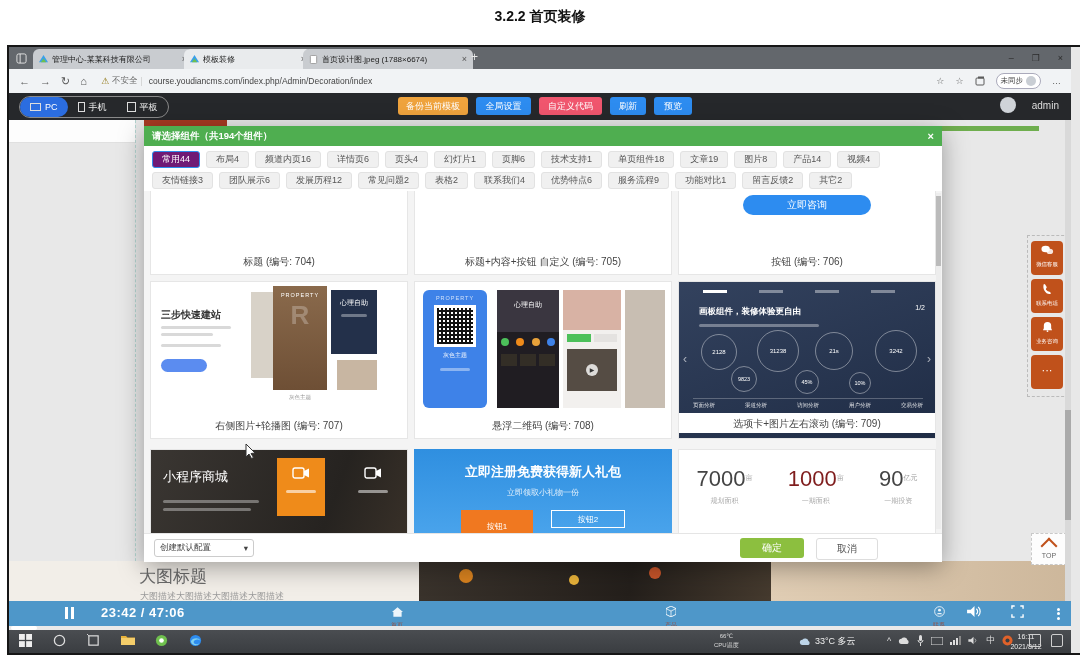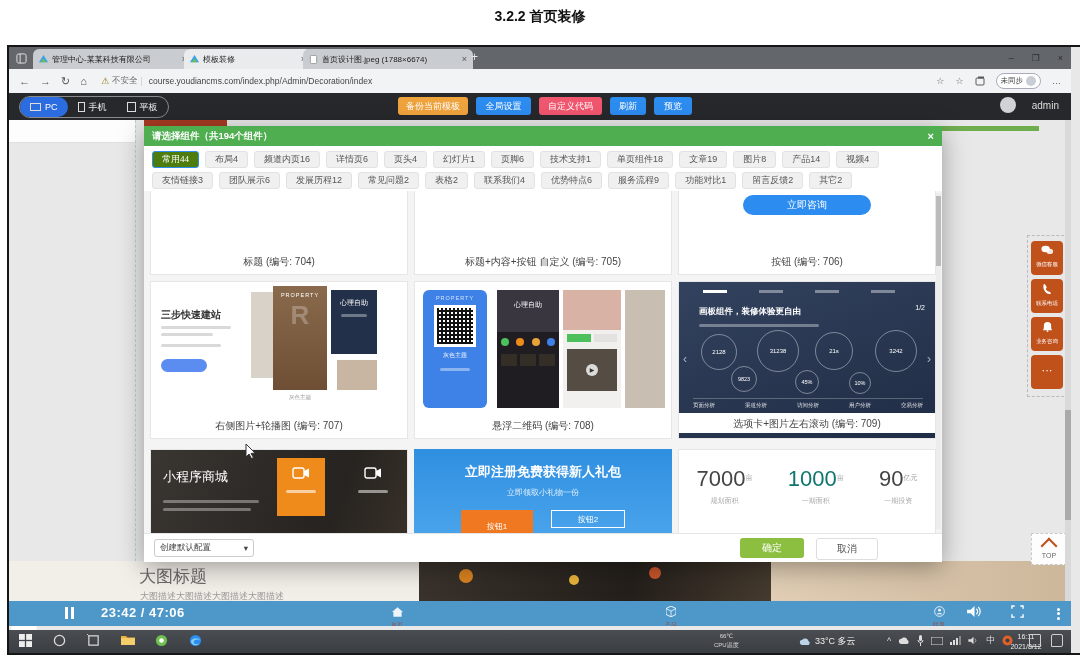--- a/index.html
+++ b/index.html
@@ -60,21 +60,21 @@
   .modal{position:absolute;left:135px;top:79px;width:798px;height:435px;background:#fff;
     box-shadow:0 6px 24px rgba(0,0,0,.35);}
   .mhead{position:absolute;left:0;top:0;width:798px;height:20px;background:#4fae50;color:#fff;
     display:flex;align-items:center;font-size:9.5px;font-weight:bold;}
   .mhead .t{margin-left:8px;}
   .mclose{margin-left:auto;margin-right:8px;font-weight:bold;font-size:11px;}
   .mtabs{position:absolute;left:0;top:20px;width:782px;height:40px;padding:5px 8px;
     display:flex;flex-wrap:wrap;gap:4px 6px;background:#fff;align-content:flex-start;}
   .chip{font-size:9px;color:#555;background:#f0f0f0;border:1px solid #e2e2e2;border-radius:3px;
     padding:3px 9px;line-height:1;}
-  .chip.active{background:#4d7c0f;border-color:#2e8ded;color:#fff;font-family:Liberation Serif, serif;}
+  .chip.active{background:#701a75;border-color:#2e8ded;color:#fff;}
   .mbody{position:absolute;left:0;top:65px;width:798px;height:342px;background:#f4f4f4;overflow:hidden;}
   .crow{position:absolute;left:6px;width:786px;display:flex;gap:6px;}
   .card{width:258px;background:#fff;border:1px solid #e6e6e6;box-sizing:border-box;position:relative;overflow:hidden;}
   .clabel{position:absolute;bottom:5px;left:0;width:100%;text-align:center;font-size:10px;color:#444;}
   .pill-blue{position:absolute;left:50%;transform:translateX(-50%);top:4px;width:128px;height:20px;
     border-radius:10px;background:#2d8cf0;color:#fff;font-size:10px;display:flex;align-items:center;justify-content:center;}
   .bar{background:#d9d9d9;height:3px;border-radius:2px;margin-top:4px;}
   .mscroll{position:absolute;right:1px;top:2px;width:5px;height:336px;background:#ededed;}
   .mthumb{position:absolute;left:0;top:3px;width:5px;height:70px;background:#bbb;}
   .mfoot{position:absolute;left:0;top:407px;width:798px;height:28px;background:#fff;border-top:1px solid #e5e5e5;}
@@ -401,21 +401,21 @@
             <span style="width:72px;height:16px;border:1px solid #fff;color:#fff;font-size:8px;display:flex;align-items:center;justify-content:center">按钮2</span>
           </div>
         </div>
         <div class="card" style="height:88px">
           <div style="display:flex;justify-content:space-around;margin-top:16px">
             <div style="text-align:center">
               <span style="font-size:22px;color:#444">7000</span><sup style="font-size:7px;color:#999">亩</sup>
               <div style="font-size:7px;color:#aaa;margin-top:4px">规划面积</div>
             </div>
             <div style="text-align:center">
-              <span style="font-size:22px;color:#0f766e">1000</span><sup style="font-size:7px;color:#999">亩</sup>
+              <span style="font-size:22px;color:#7f1d1d">1000</span><sup style="font-size:7px;color:#999">亩</sup>
               <div style="font-size:7px;color:#aaa;margin-top:4px">一期面积</div>
             </div>
             <div style="text-align:center">
               <span style="font-size:22px;color:#444">90</span><sup style="font-size:7px;color:#999">亿元</sup>
               <div style="font-size:7px;color:#aaa;margin-top:4px">一期投资</div>
             </div>
           </div>
         </div>
       </div>
       <div class="mscroll">

